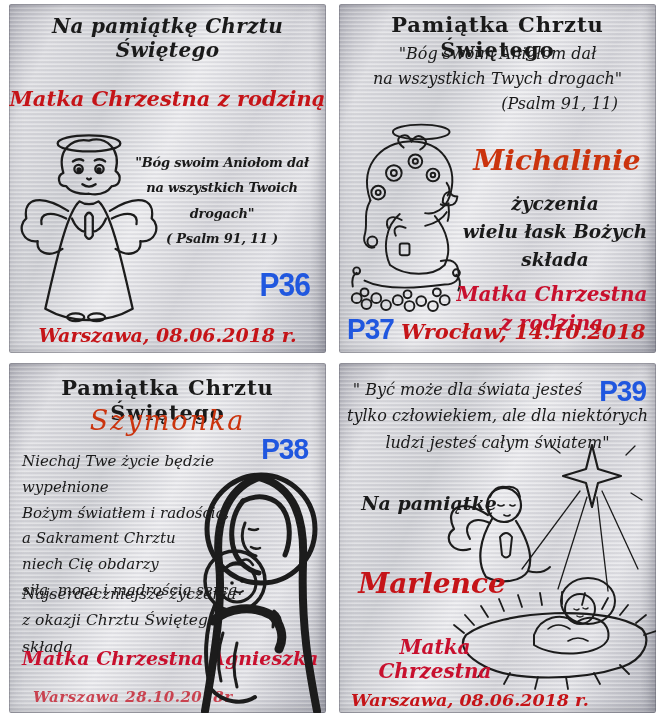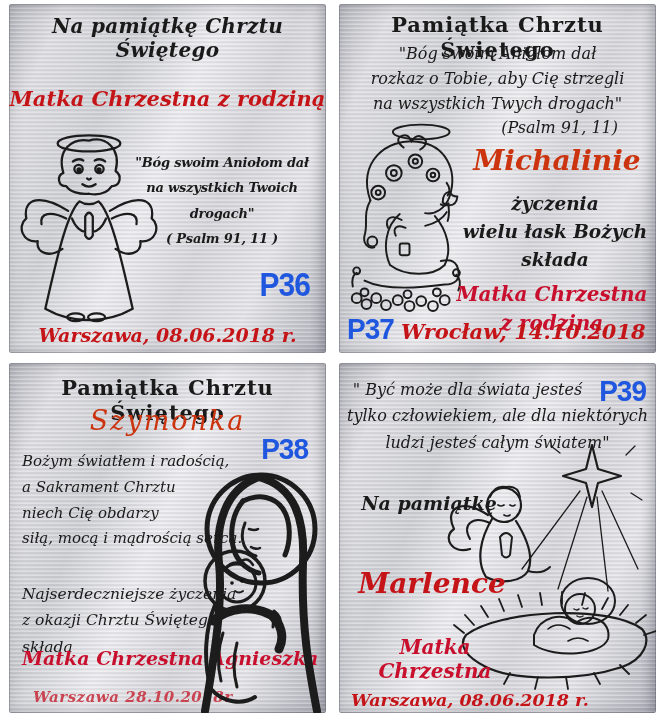--- a/index.html
+++ b/index.html
@@ -122,21 +122,20 @@
 
     <div class="abs code p36-code">P36</div>
     <div class="abs ctr script red p36-date">Warszawa, 08.06.2018 r.</div>
   </div>
 
   <div class="plaque">
     <div class="abs ctr serifbold ink p37-title">Pamiątka Chrztu Świętego</div>
 
     <div class="abs ctr script ink p37-quote">
       <div>"Bóg swoim Aniołom dał</div>
-      <div>rozkaz o Tobie, aby Cię strzegli</div>
       <div>na wszystkich Twych drogach"</div>
       <div class="p37-psalm">(Psalm 91, 11)</div>
     </div>
 
     <svg class="abs p37-cherub" width="132" height="205" viewBox="0 0 135 205" aria-hidden="true">
       <g class="lineart" stroke-width="2">
         <ellipse cx="80" cy="14" rx="29" ry="7.5"></ellipse>
         <path d="M62,30 q-10,-8 -2,-12 q7,-3 10,6 q5,-9 12,-4 q7,5 -3,12"></path>
         <path d="M28,84 C14,46 44,20 76,24 C104,27 118,52 109,80 C105,92 94,99 84,97"></path>
         <circle cx="52" cy="56" r="8"></circle>
@@ -190,20 +189,21 @@
     <div class="abs code p37-code">P37</div>
     <div class="abs script red p37-date">Wrocław, 14.10.2018</div>
   </div>
 
   <div class="plaque">
     <div class="abs ctr serifbold ink p38-title">Pamiątka Chrztu Świętego</div>
     <div class="abs ctr script orangered p38-name">Szymonka</div>
     <div class="abs code p38-code">P38</div>
 
     <div class="abs script ink p38-blessing">
+      <div>Niechaj Twe życie będzie wypełnione</div>
       <div>Bożym światłem i radością,</div>
       <div>a Sakrament Chrztu</div>
       <div>niech Cię obdarzy</div>
       <div>siłą, mocą i mądrością serca.</div>
     </div>
 
     <div class="abs script ink p38-wishes">
       <div>Najserdeczniejsze życzenia</div>
       <div>z okazji Chrztu Świętego</div>
       <div>składa</div>

